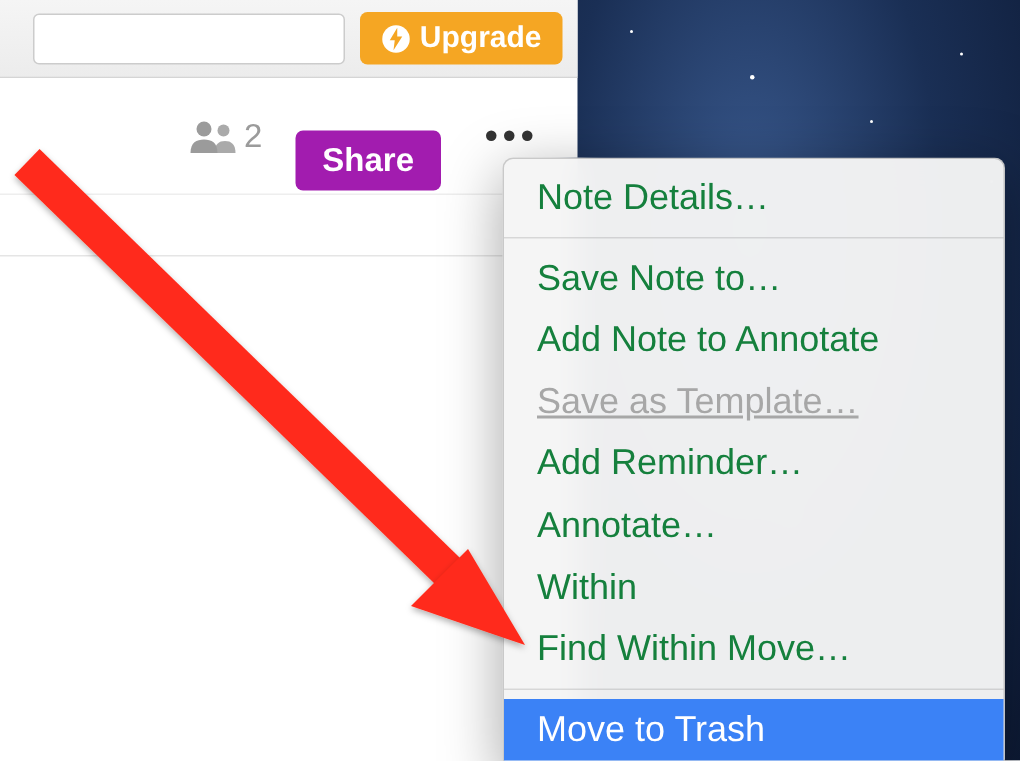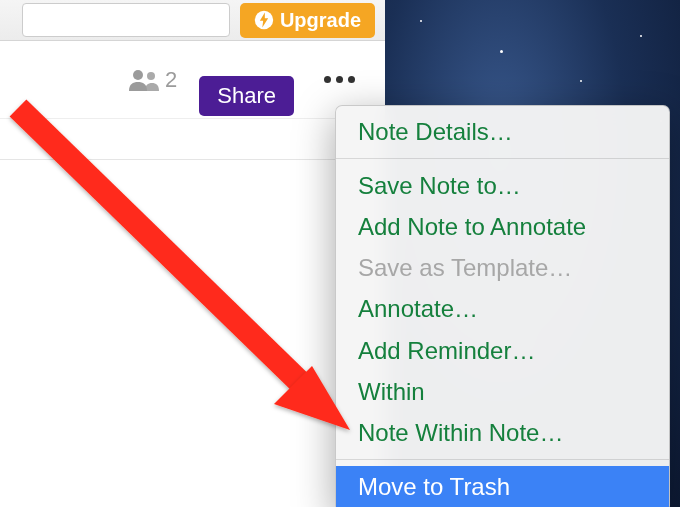--- a/index.html
+++ b/index.html
@@ -27,21 +27,21 @@
     }
     .app-window {
       position: absolute;
       top: 0;
       left: 0;
       width: 385px;
       height: 507px;
       background: #fff;
     }
     .title-bar {
-      height: 41px;
+      height: 52px;
       background: linear-gradient(to bottom, #f5f5f5, #ececec);
       border-bottom: 1px solid #d5d5d5;
       display: flex;
       align-items: center;
       justify-content: flex-end;
       padding-right: 10px;
     }
     .search-box {
       height: 34px;
       width: 208px;
@@ -74,23 +74,23 @@
     }
     .collab {
       display: flex;
       align-items: center;
       color: #9b9b9b;
       gap: 4px;
       font-size: 22px;
     }
     .collab svg { width: 34px; height: 24px; fill: #9b9b9b; }
     .share-btn {
-      background: #4c1d95;
+      background: #a21caf;
       color: #fff;
-      font-weight: 400;
+      font-weight: 700;
       font-size: 22px;
       padding: 7px 18px;
       border-radius: 5px;
       cursor: pointer;
       margin-top: 33px;
     }
     .more-btn {
       display: flex;
       gap: 5px;
       cursor: pointer;
@@ -119,21 +119,21 @@
       padding: 5px 0;
       backdrop-filter: blur(10px);
     }
     .menu-item {
       padding: 4px 22px;
       font-size: 24px;
       color: #15803d;
       cursor: default;
       line-height: 1.38;
     }
-    .menu-item.disabled { color: #a7a7a7; }
+    .menu-item.disabled { color: #a7a7a7; text-decoration: underline; }
     .menu-item.highlighted {
       background: #3b82f6;
       color: #fff;
     }
     .menu-sep {
       height: 1px;
       background: rgba(0,0,0,0.12);
       margin: 6px 0;
     }
     .arrow {
@@ -194,24 +194,24 @@
   </div>
   <div class="content-divider"></div>
 </div>
 
 <div class="context-menu">
   <div class="menu-item">Note Details…</div>
   <div class="menu-sep"></div>
   <div class="menu-item">Save Note to…</div>
   <div class="menu-item">Add Note to Annotate</div>
   <div class="menu-item disabled">Save as Template…</div>
+  <div class="menu-item">Add Reminder…</div>
   <div class="menu-item">Annotate…</div>
-  <div class="menu-item">Add Reminder…</div>
   <div class="menu-item">Within</div>
-  <div class="menu-item">Note Within Note…</div>
+  <div class="menu-item">Find Within Move…</div>
   <div class="menu-sep"></div>
   <div class="menu-item highlighted">Move to Trash</div>
 </div>
 
 <svg class="arrow" width="420" height="400">
   <defs>
     <filter id="shadow" x="-20%" y="-20%" width="140%" height="140%">
       <feDropShadow dx="0" dy="2" stdDeviation="2" flood-opacity="0.3"></feDropShadow>
     </filter>
   </defs>

